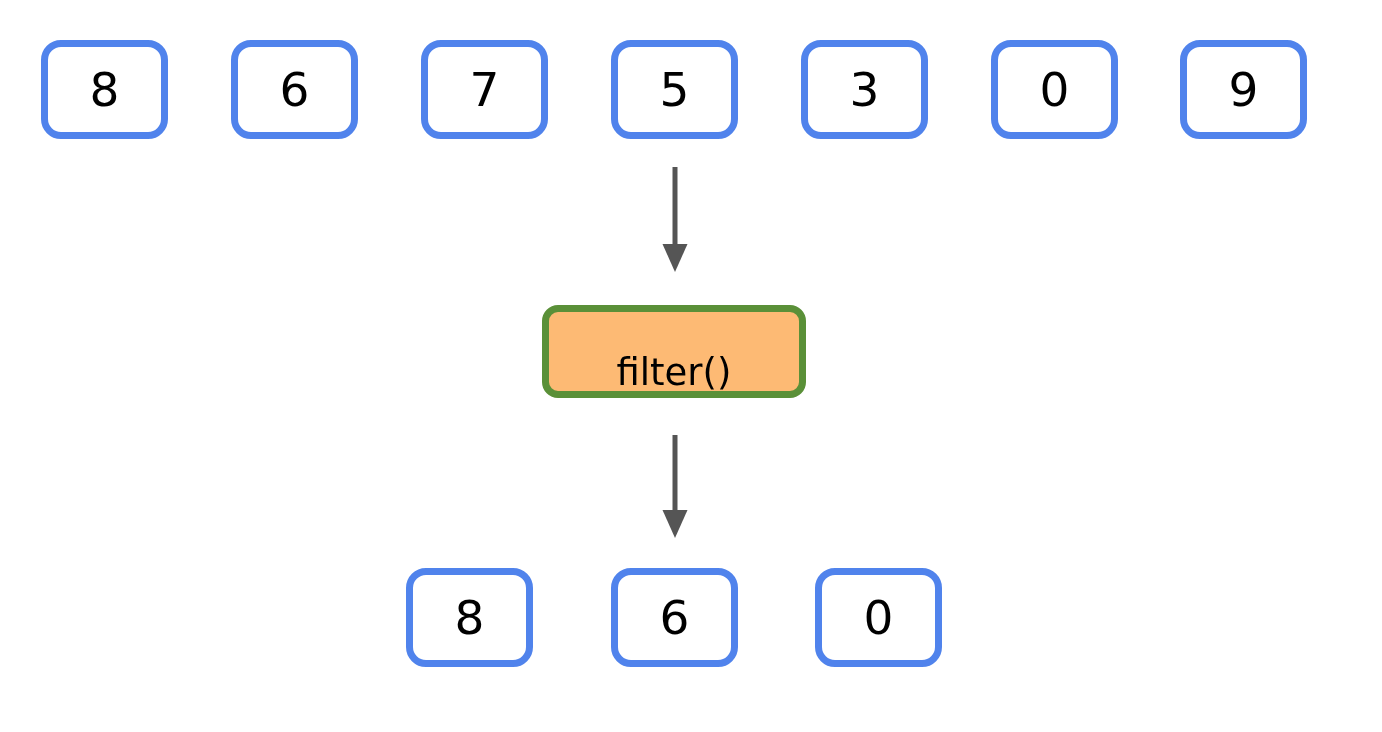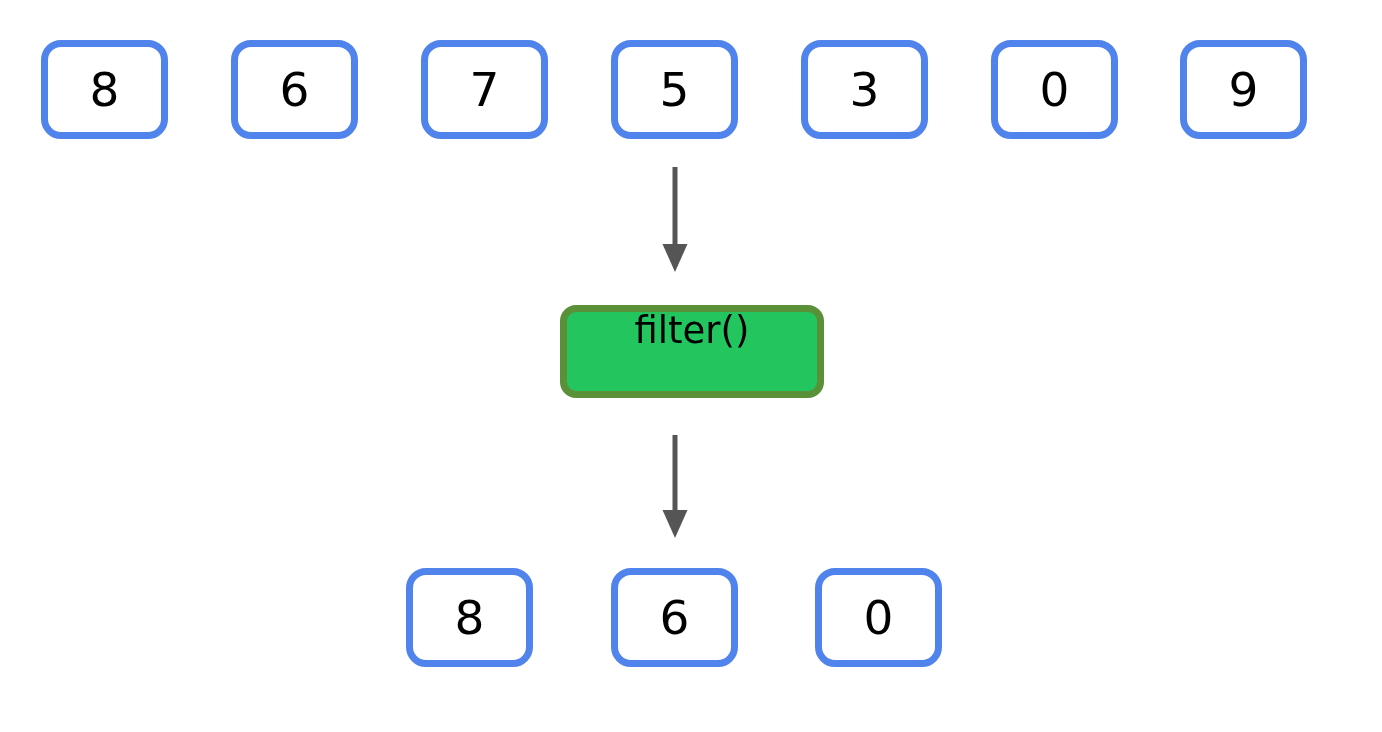--- a/index.html
+++ b/index.html
@@ -43,25 +43,24 @@
   
   .op-box {
     position: absolute;
     box-sizing: border-box;
     left: 542px;
     top: 305px;
     width: 264px;
     height: 93px;
     border: 7px solid #5a9038;
     border-radius: 16px;
-    background: #22c55e;
+    background: #fdba74;
     display: flex;
-    align-items: flex-start;
+    align-items: flex-end;
     justify-content: center;
-    margin-left: 18px;
   }
   .op-box .op-text {
     font-family: "DejaVu Sans", "Liberation Sans", sans-serif;
     font-size: 37px;
     font-weight: 400;
     color: #000000;
     line-height: 1;
   }
 
   

